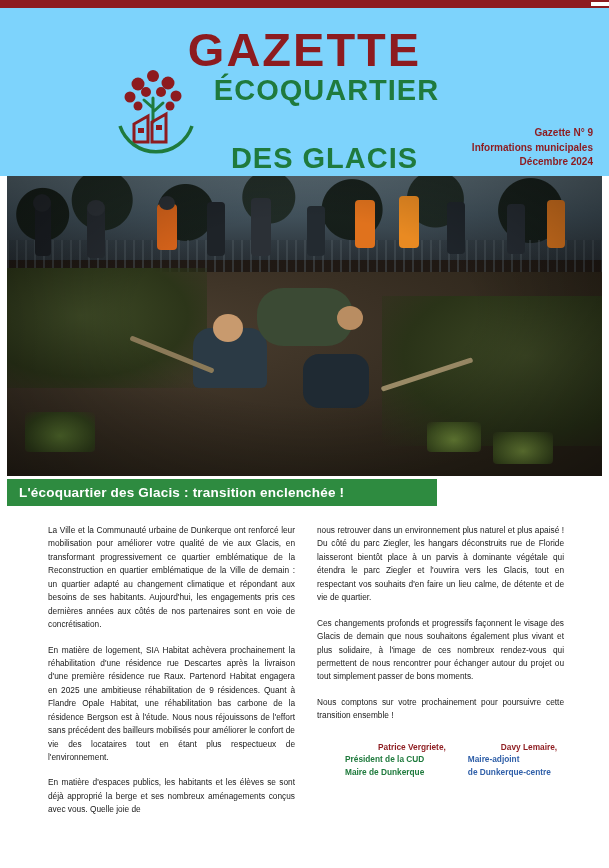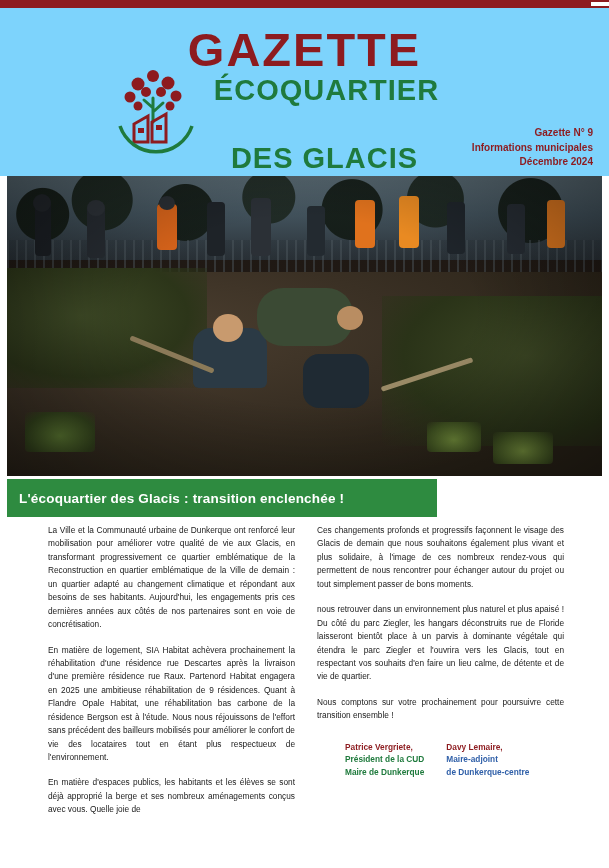--- a/index.html
+++ b/index.html
@@ -204,21 +204,21 @@
     width: 595px; height: 300px;
     background: radial-gradient(ellipse at 50% 45%, rgba(0,0,0,0) 40%, rgba(0,0,0,0.45) 100%);
   }
 
   
   .banner {
     position: absolute;
     top: 479px;
     left: 7px;
     width: 430px;
-    height: 38px;
+    height: 27px;
     background: #2e8b40;
     display: flex;
     align-items: center;
   }
   .banner-title {
     color: #ffffff;
     font-size: 13.5px;
     font-weight: bold;
     padding-left: 12px;
     letter-spacing: 0.2px;
@@ -250,20 +250,21 @@
     padding-left: 28px;
   }
   .sig {
     font-size: 8.3px;
     line-height: 1.5;
     color: #8d1b1f;
   }
   .sig .name {
     font-weight: bold;
     color: #8d1b1f;
+    margin-left: 33px;
   }
   .sig .role {
     color: #1f7a3d;
     font-weight: bold;
   }
   .sig-2 .name { color: #8d1b1f; }
   .sig-2 .role { color: #2f5fa8; }
 </style>
 </head>
 <body>
@@ -363,22 +364,22 @@
     <div class="banner-title">L'écoquartier des Glacis : transition enclenchée !</div>
   </div>
 
   <div class="article">
     <div class="col">
       <p>La Ville et la Communauté urbaine de Dunkerque ont renforcé leur mobilisation pour améliorer votre qualité de vie aux Glacis, en transformant progressivement ce quartier emblématique de la Reconstruction en quartier emblématique de la Ville de demain : un quartier adapté au changement climatique et répondant aux besoins de ses habitants. Aujourd'hui, les engagements pris ces dernières années aux côtés de nos partenaires sont en voie de concrétisation.</p>
       <p>En matière de logement, SIA Habitat achèvera prochainement la réhabilitation d'une résidence rue Descartes après la livraison d'une première résidence rue Raux. Partenord Habitat engagera en 2025 une ambitieuse réhabilitation de 9 résidences. Quant à Flandre Opale Habitat, une réhabilitation bas carbone de la résidence Bergson est à l'étude. Nous nous réjouissons de l'effort sans précédent des bailleurs mobilisés pour améliorer le confort de vie des locataires tout en étant plus respectueux de l'environnement.</p>
       <p>En matière d'espaces publics, les habitants et les élèves se sont déjà approprié la berge et ses nombreux aménagements conçus avec vous.   Quelle joie de</p>
     </div>
     <div class="col">
+      <p>nous retrouver dans un environnement plus naturel et plus apaisé ! Du côté du parc Ziegler, les hangars déconstruits rue de Floride laisseront bientôt place à un parvis à dominante végétale qui étendra le parc Ziegler et l'ouvrira vers les Glacis, tout en respectant vos souhaits d'en faire un lieu calme, de détente et de vie de quartier.</p>
       <p>Ces changements profonds et progressifs façonnent le visage des Glacis de demain que nous souhaitons également plus vivant et plus solidaire, à l'image de ces nombreux rendez-vous qui permettent de nous rencontrer pour échanger autour du projet ou tout simplement passer de bons moments.</p>
-      <p>nous retrouver dans un environnement plus naturel et plus apaisé ! Du côté du parc Ziegler, les hangars déconstruits rue de Floride laisseront bientôt place à un parvis à dominante végétale qui étendra le parc Ziegler et l'ouvrira vers les Glacis, tout en respectant vos souhaits d'en faire un lieu calme, de détente et de vie de quartier.</p>
       <p>Nous comptons sur votre prochainement pour poursuivre cette transition ensemble !</p>
 
       <div class="signatures">
         <div class="sig sig-1">
           <div class="name">Patrice Vergriete,</div>
           <div class="role">Président de la CUD</div>
           <div class="role">Maire de Dunkerque</div>
         </div>
         <div class="sig sig-2">
           <div class="name">Davy Lemaire,</div>

